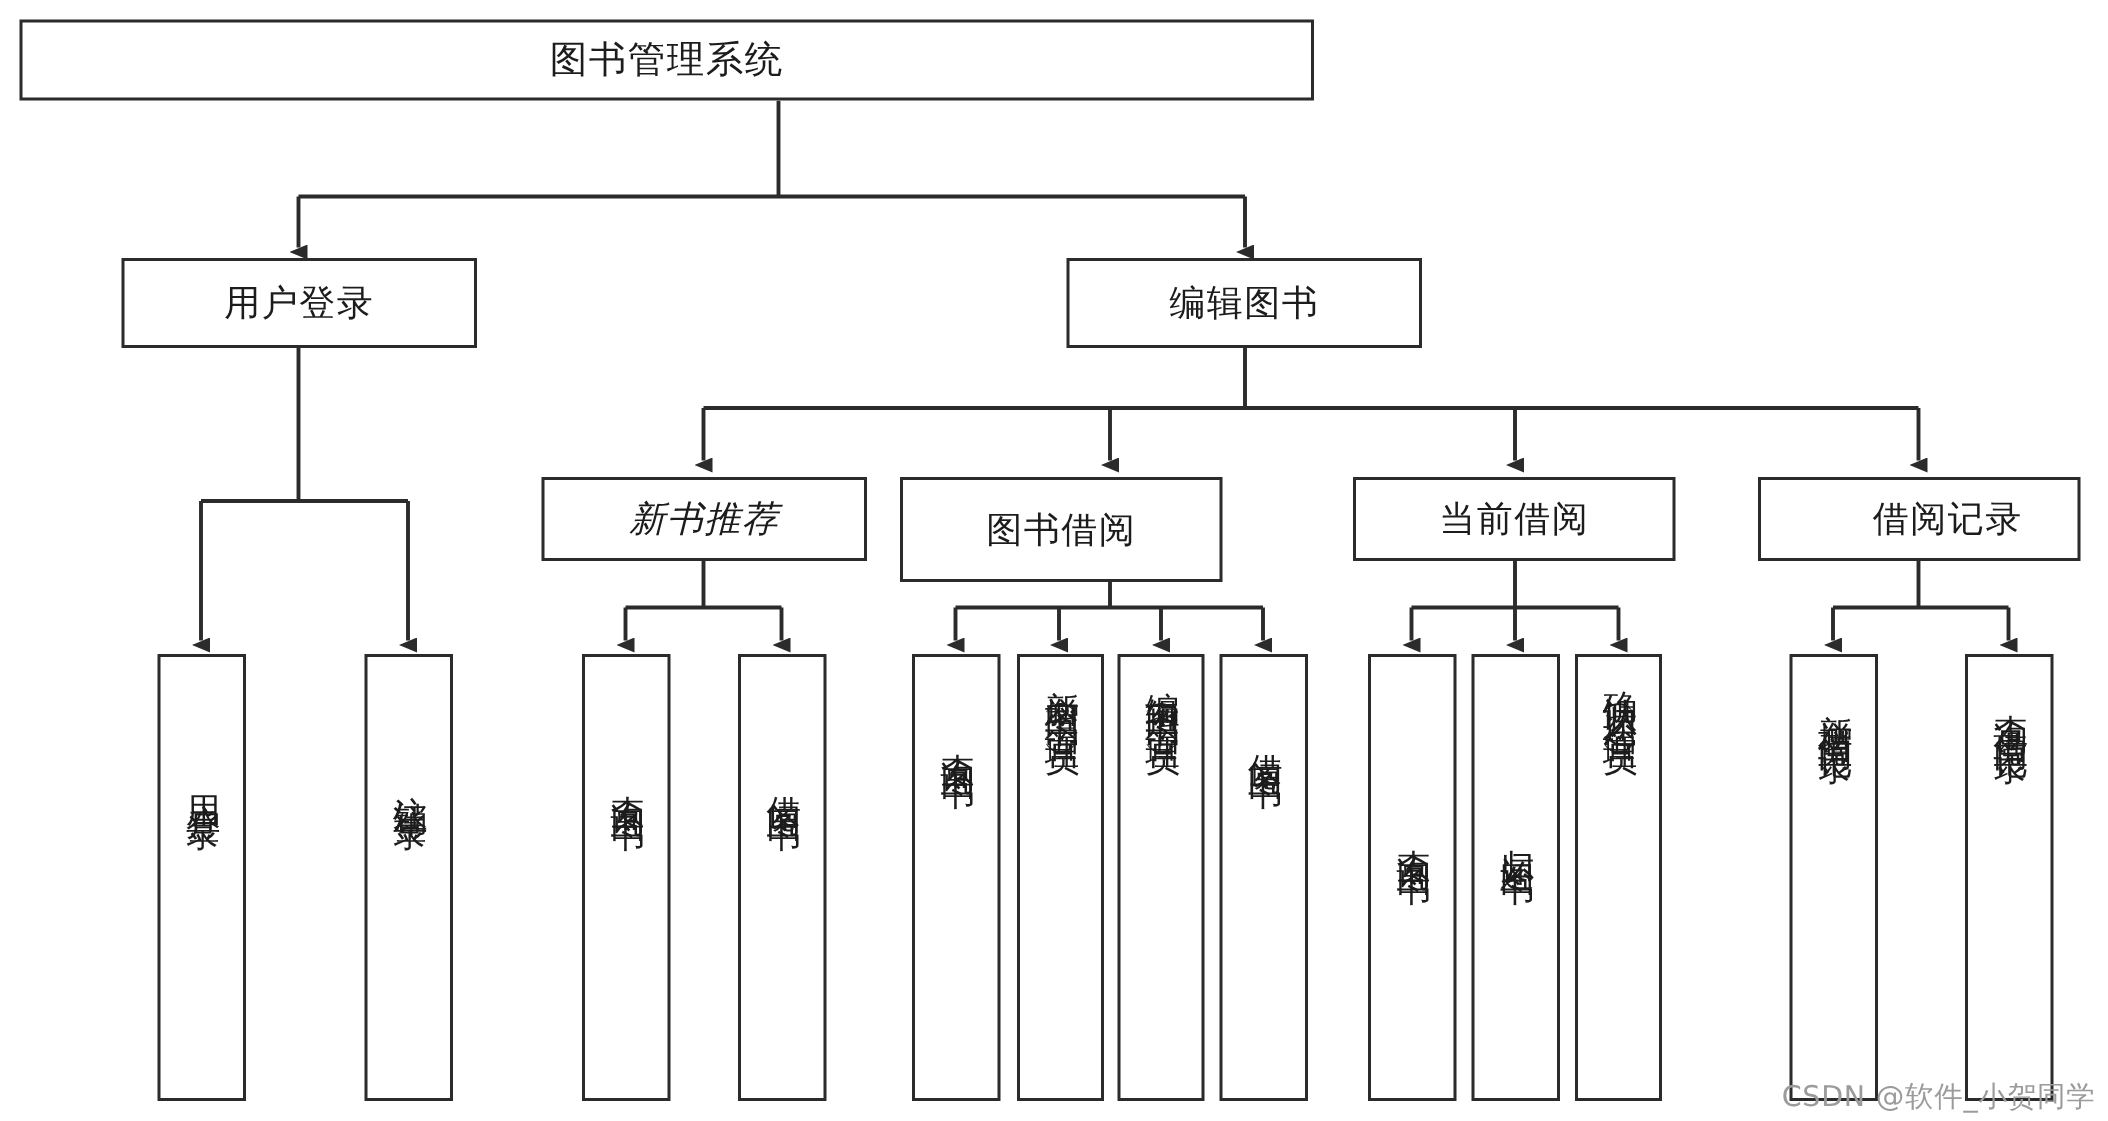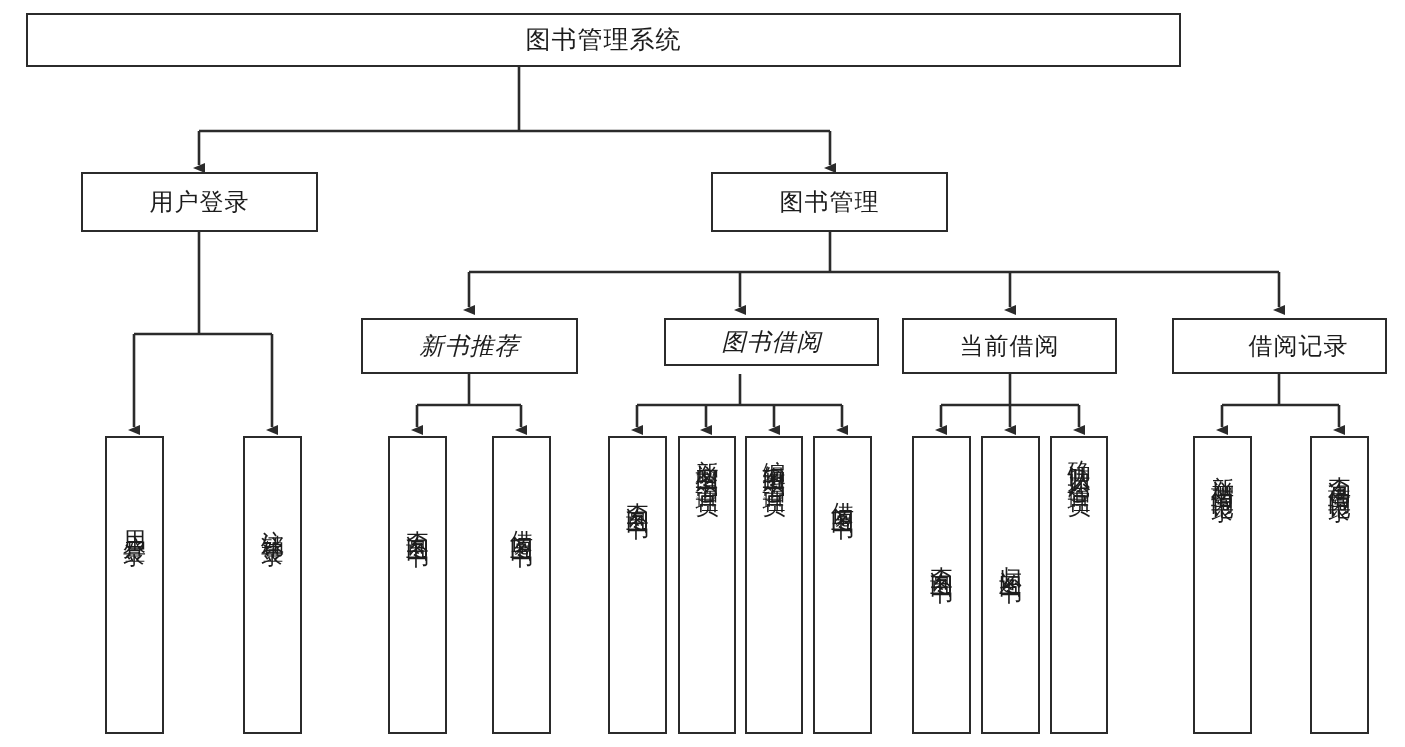--- a/index.html
+++ b/index.html
@@ -116,35 +116,35 @@
       <path d="M1010,405 L1010,427" marker-end="url(#arw)"></path>
       <path d="M1079,405 L1079,427" marker-end="url(#arw)"></path>
 
       <path d="M1279,374 L1279,405"></path>
       <path d="M1222,405 L1339,405"></path>
       <path d="M1222,405 L1222,427" marker-end="url(#arw)"></path>
       <path d="M1339,405 L1339,427" marker-end="url(#arw)"></path>
     </g>
   </svg>
 
-  <div class="node h root" style="left:26px;top:13px;width:1155px;height:54px;">
+  <div class="node h root" style="left:13px;top:13px;width:863px;height:54px;">
     <span>图书管理系统</span>
   </div>
 
   <div class="node h" style="left:81px;top:172px;width:237px;height:60px;">
     <span>用户登录</span>
   </div>
   <div class="node h" style="left:711px;top:172px;width:237px;height:60px;">
-    <span>图书管理</span>
+    <span>编辑图书</span>
   </div>
 
   <div class="node h" style="left:361px;top:318px;width:217px;height:56px;font-style:italic;">
     <span>新书推荐</span>
   </div>
-  <div class="node h" style="left:664px;top:318px;width:215px;height:48px;font-style:italic;">
+  <div class="node h" style="left:600px;top:318px;width:215px;height:70px;">
     <span>图书借阅</span>
   </div>
   <div class="node h" style="left:902px;top:318px;width:215px;height:56px;">
     <span>当前借阅</span>
   </div>
   <div class="node h" style="left:1172px;top:318px;width:215px;height:56px;padding-left:38px;">
     <span>借阅记录</span>
   </div>
 
   <div class="node v mid" style="left:105px;top:436px;width:59px;height:298px;">
@@ -184,14 +184,15 @@
     <span class="vtext">确认归还（管理员）</span>
   </div>
 
   <div class="node v mid3" style="left:1193px;top:436px;width:59px;height:298px;">
     <span class="vtext">新增借阅记录</span>
   </div>
   <div class="node v mid3" style="left:1310px;top:436px;width:59px;height:298px;">
     <span class="vtext">查询借阅记录</span>
   </div>
 
+  <div id="watermark">CSDN @软件_小贺同学</div>
 
 </div>
 
 </body></html>

